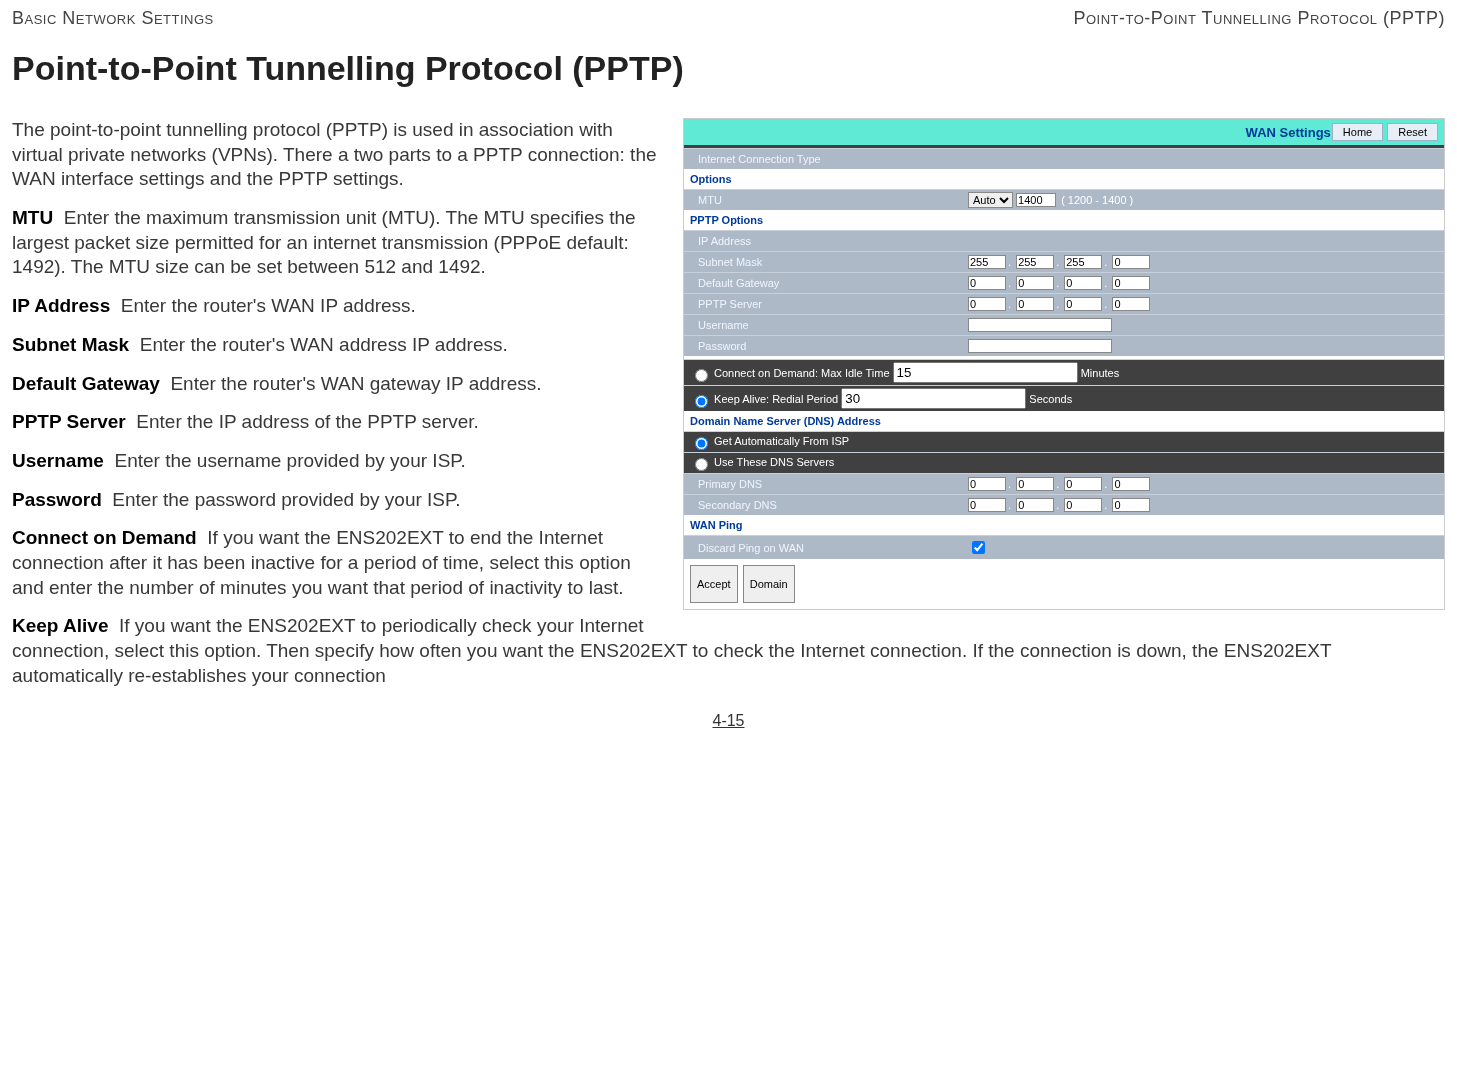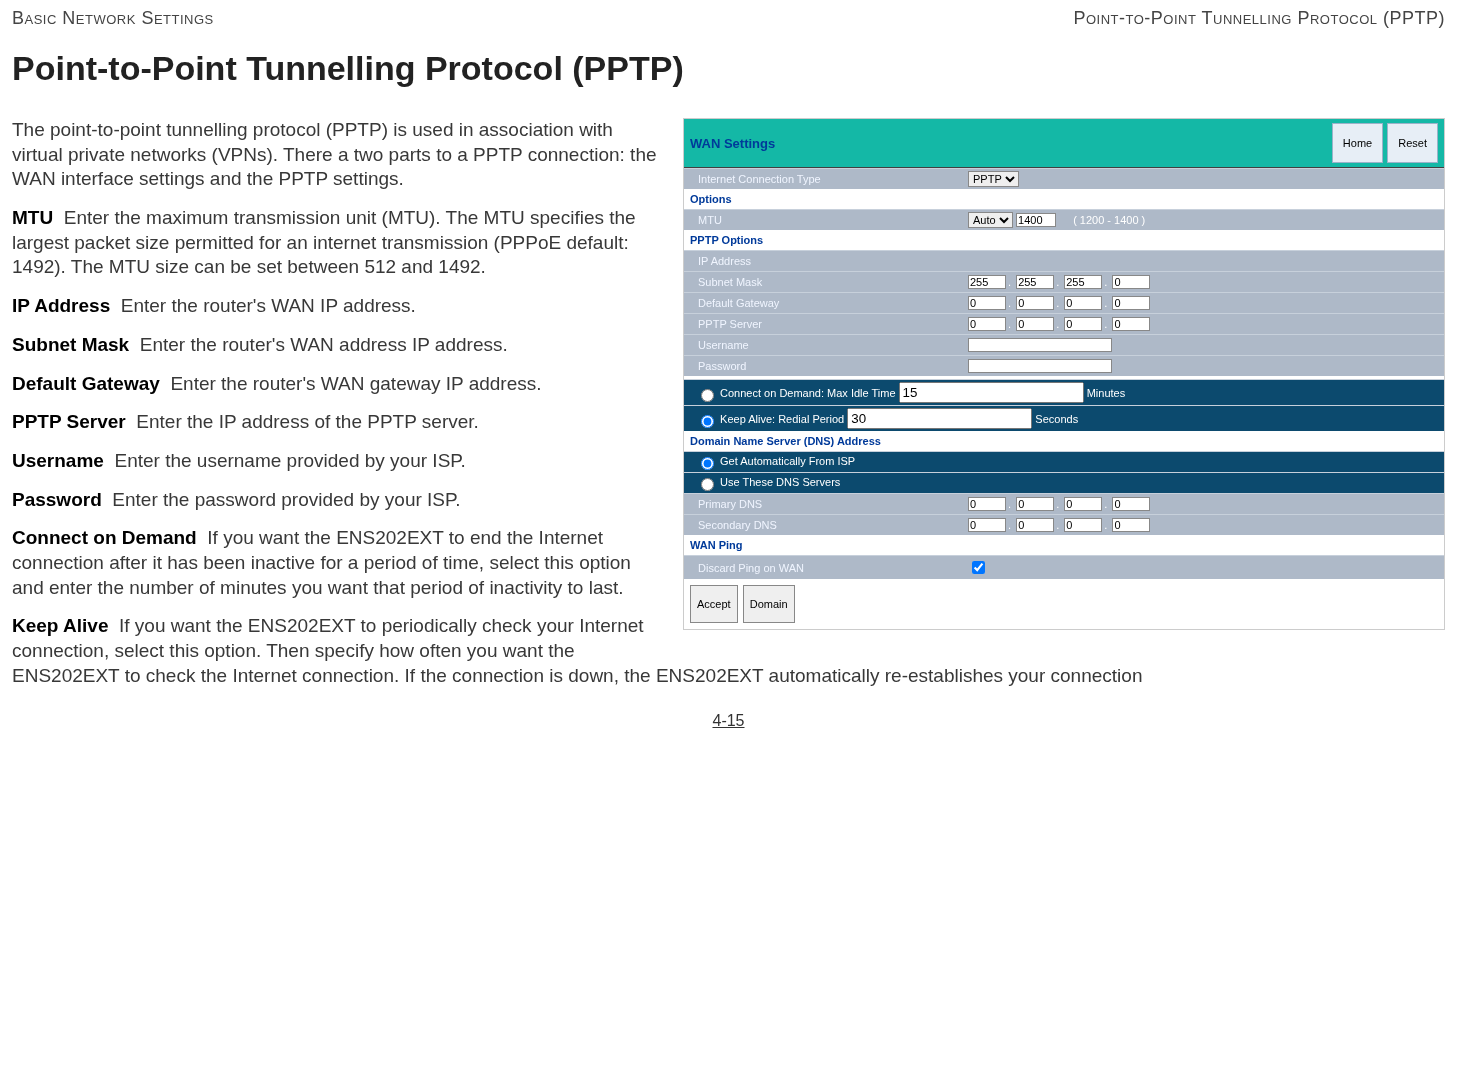--- a/index.html
+++ b/index.html
@@ -37,31 +37,31 @@
   .figure {
     float: right;
     width: 760px;
     margin: 0 0 10px 20px;
     font-family: Tahoma, Verdana, sans-serif;
     font-size: 11px;
     background: #fff;
     border: 1px solid #ccc;
   }
   .panel-head {
-    background: #14b8a6;
+    background: #5eead4;
     padding: 4px 6px;
     display: flex;
-    justify-content: space-between;
+    justify-content: flex-end;
     align-items: center;
-    border-bottom: 1px solid #404040;
+    border-bottom: 3px solid #404040;
   }
   .panel-head .title { color: #003a9a; font-weight: bold; font-size: 13px; }
   .panel-head .btns button {
     font-size: 11px;
-    padding: 13px 10px;
+    padding: 2px 10px;
     margin-left: 1px;
     border: 1px solid #9bb2c9;
     background: #e7eef6;
     cursor: pointer;
   }
   .section-label {
     color: #003a9a;
     font-weight: bold;
     font-size: 11px;
     padding: 4px 6px;
@@ -86,22 +86,22 @@
     font-size: 11px;
     padding: 0 1px;
     border: 1px solid #888;
     text-align: left;
     background:#fff;
   }
   .row input.wide { width: 140px; }
   .row input.num { width: 36px; }
   .dot { color: #fff; margin: 0 2px; }
   select { font-size: 11px; border: 1px solid #888; }
-  .suffix { color:#fff; margin-left:14px; }
-  .radio-row { background:#0c4a6e; color:#fff; padding:2px 12px; font-size:11px; border-top:1px solid #c7d0db; }
+  .suffix { color:#fff; margin-left:2px; }
+  .radio-row { background:#404040; color:#fff; padding:2px 6px; font-size:11px; border-top:1px solid #c7d0db; }
   .radio-row input[type=radio]{ vertical-align:middle; }
   .chk { vertical-align:middle; }
   .btm-btns { padding: 6px; }
   .btm-btns button { font-size:11px; padding:12px 6px; margin-right:2px; border:1px solid #888; background:#efefef; cursor:pointer; }
   .footer-page { text-align:center; font-size:16px; color:#333; margin-top:24px; clear:both;text-decoration:underline; }
 </style>
 </head>
 <body>
 
 <div class="topbar">
@@ -115,23 +115,20 @@
   <div class="panel-head">
     <span class="title">WAN Settings</span>
     <span class="btns">
       <button>Home</button>
       <button>Reset</button>
     </span>
   </div>
 
   <div class="row">
     <span class="lab">Internet Connection Type</span>
-    <span class="val">
-      <select><option>PPTP</option></select>
-    </span>
   </div>
 
   <div class="section-label">Options</div>
   <div class="row">
     <span class="lab">MTU</span>
     <span class="val">
       <select><option>Auto</option></select>
       <input type="text" class="num" value="1400" style="">
       <span class="suffix">( 1200 - 1400 )</span>
     </span>

